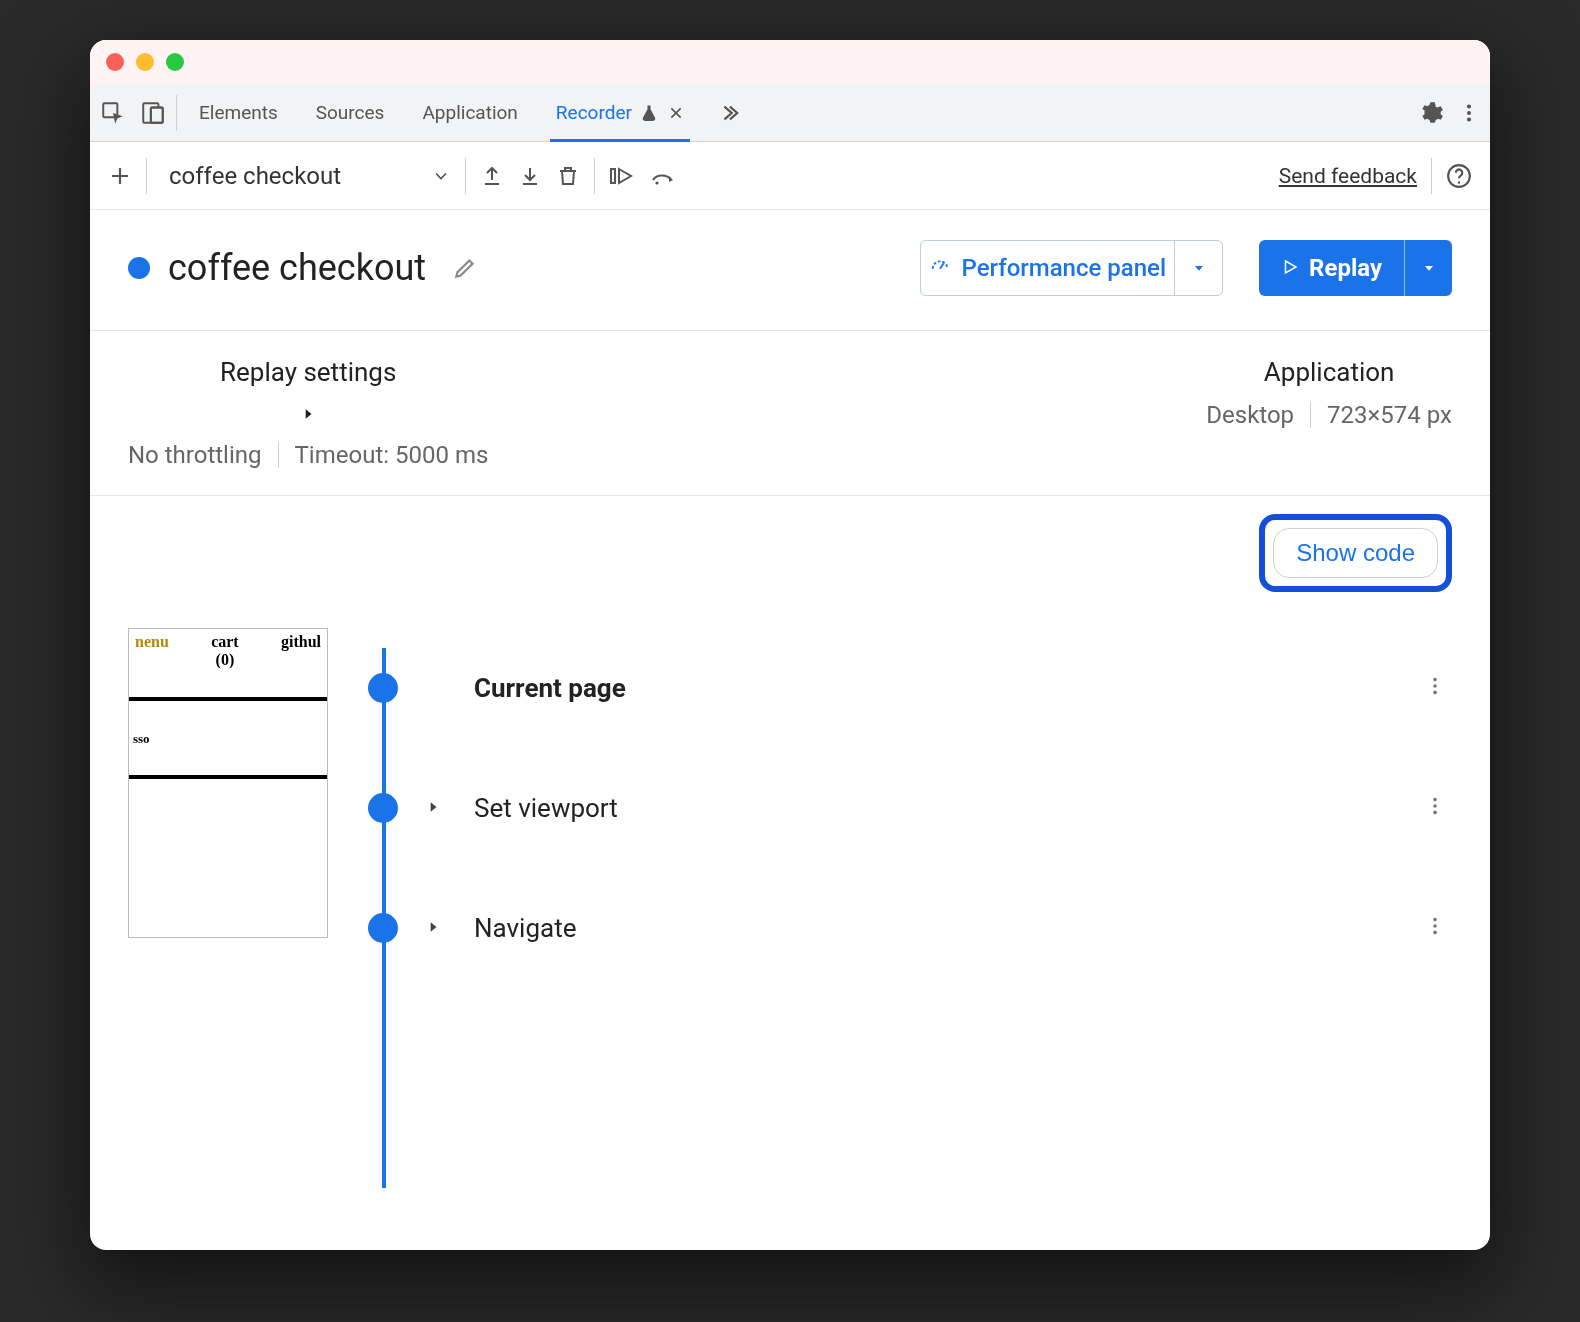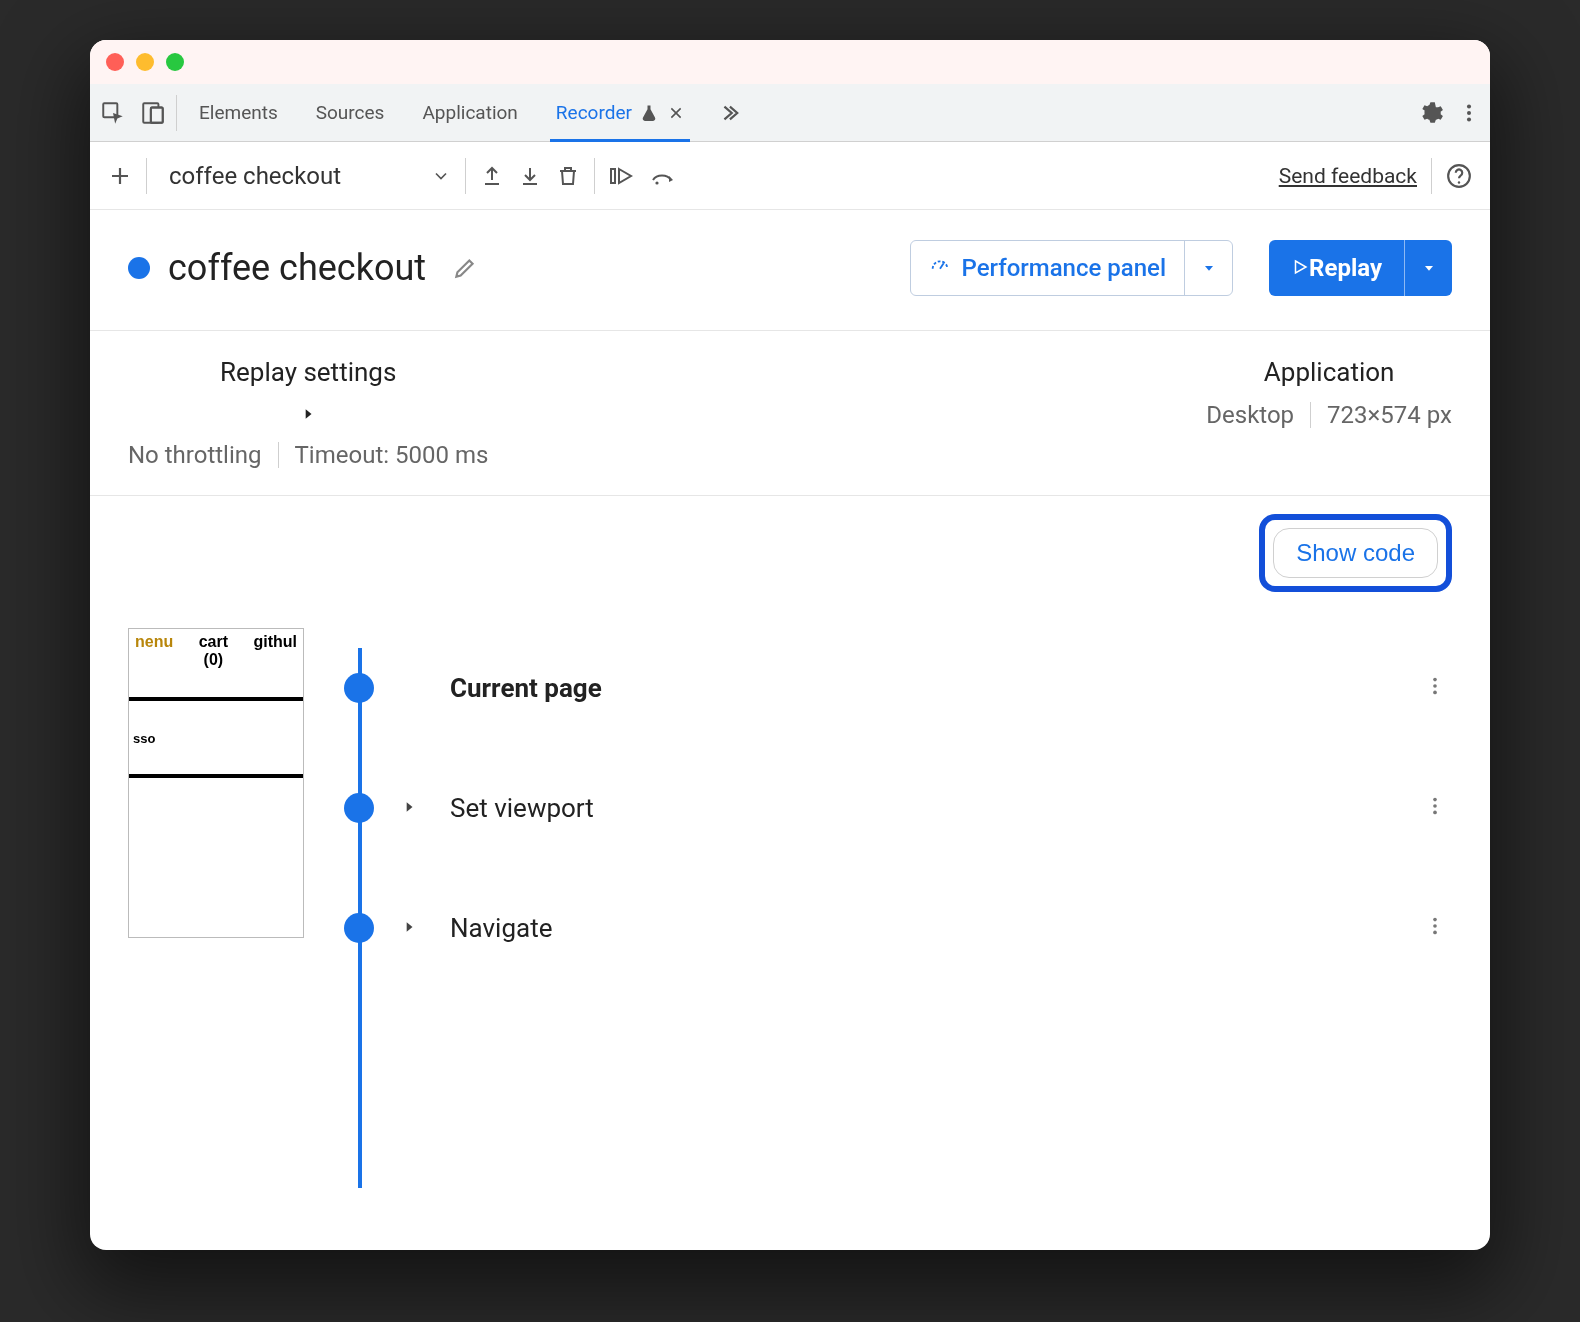--- a/index.html
+++ b/index.html
@@ -108,38 +108,38 @@
   .blue-dot { width:22px; height:22px; border-radius:50%; background:#1a73e8; }
   .rec-title { font-size:36px; color:#222; margin-right:8px; }
   .perf-btn {
     margin-left:auto;
     display:flex; align-items:center;
     border:1px solid #bfcde0; border-radius:6px;
     height:56px;
   }
   .perf-btn .main {
     display:flex; align-items:center; gap:10px;
-    padding: 0 18px; height:100%;
+    padding: 0 8px; height:100%;
     color:#1a73e8; font-size:24px; font-weight:500;
     cursor:pointer;
   }
   .perf-btn .caret {
     border-left:1px solid #bfcde0;
     width:48px; height:100%;
     display:flex; align-items:center; justify-content:center;
     color:#1a73e8; cursor:pointer;
   }
   .replay-btn {
     margin-left:18px;
     display:flex; align-items:center;
     background:#1a73e8; color:#fff;
     border-radius:6px; height:56px;
   }
   .replay-btn .main {
-    display:flex; align-items:center; 
+    display:flex; align-items:center; gap:10px;
     padding:16px 22px; height:100%;
     font-size:24px; font-weight:700;
     cursor:pointer;
   }
   .replay-btn .caret {
     border-left:1px solid rgba(255,255,255,0.5);
     width:48px; height:100%;
     display:flex; align-items:center; justify-content:center;
     cursor:pointer;
   }
@@ -177,24 +177,24 @@
   }
 
   .steps-area {
     display:flex; align-items:flex-start;
     padding: 36px 38px 0 38px;
     position:relative;
     flex:1;
     overflow:hidden;
   }
   .thumbnail {
-    width: 176px; height: 310px;
+    width: 200px; height: 310px;
     border:1px solid #bbb;
     background:#fff;
-    font-family: Liberation Sans, sans-serif;
+    font-family: Liberation Serif, serif;
     position:relative;
     overflow:hidden;
     flex-shrink:0;
   }
   .thumbnail .trow1 {
     display:flex; justify-content:space-between;
     padding:4px 6px 0 6px;
     font-size:16px; font-weight:700;
   }
   .thumbnail .menu-word { color:#b8860b; }

